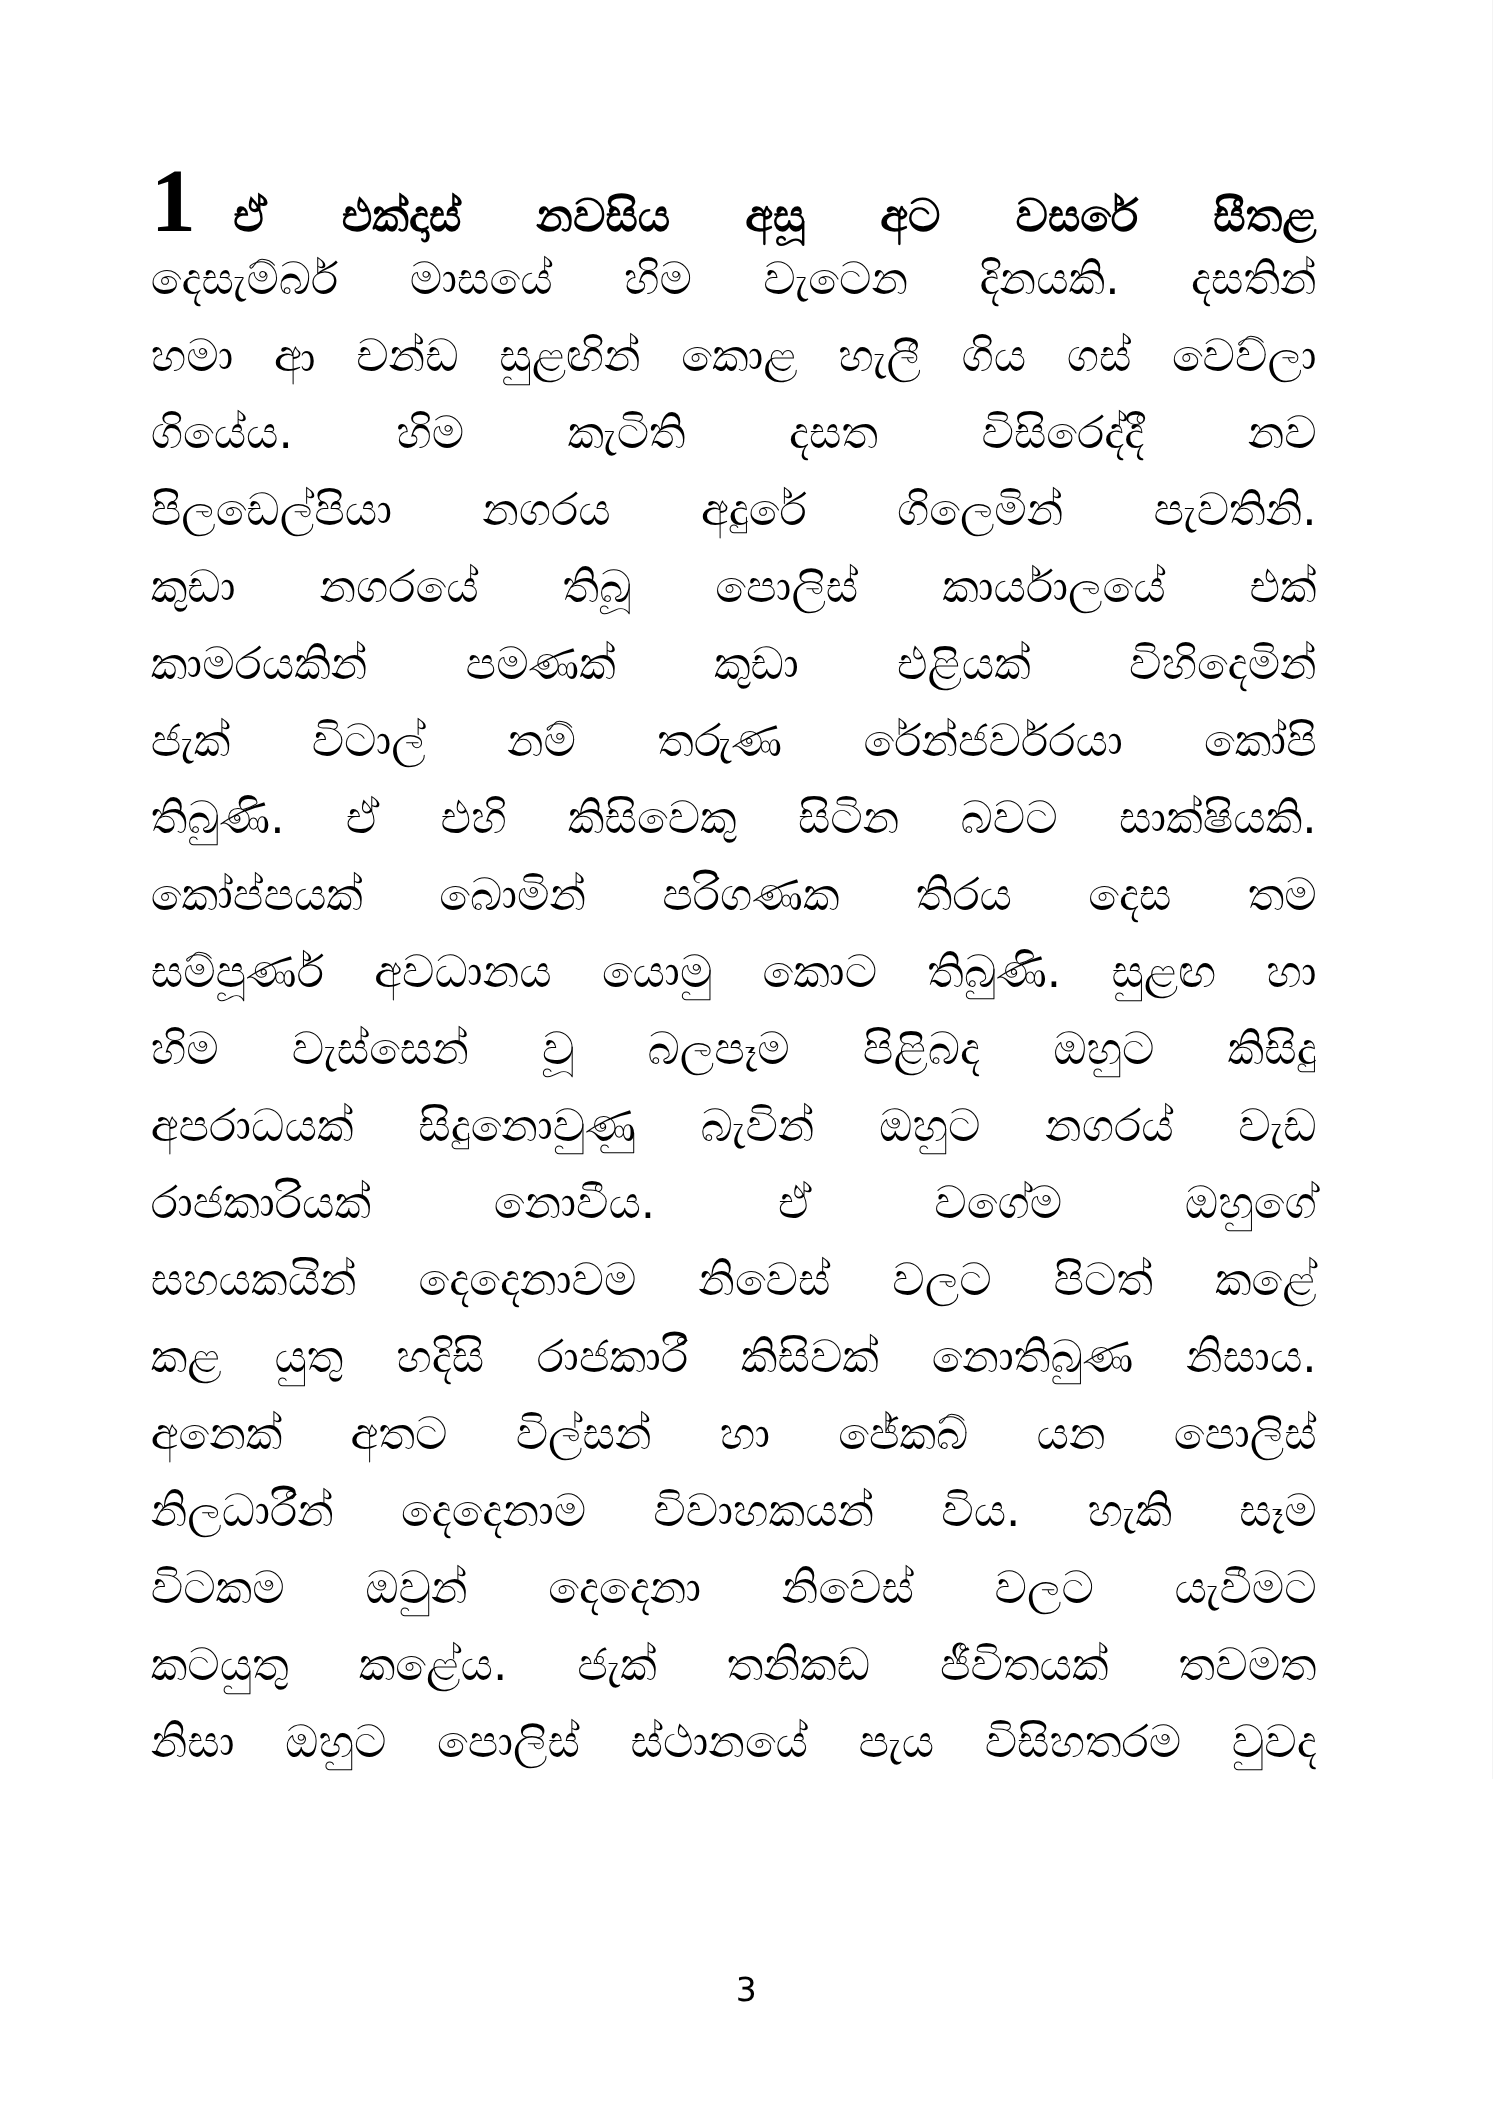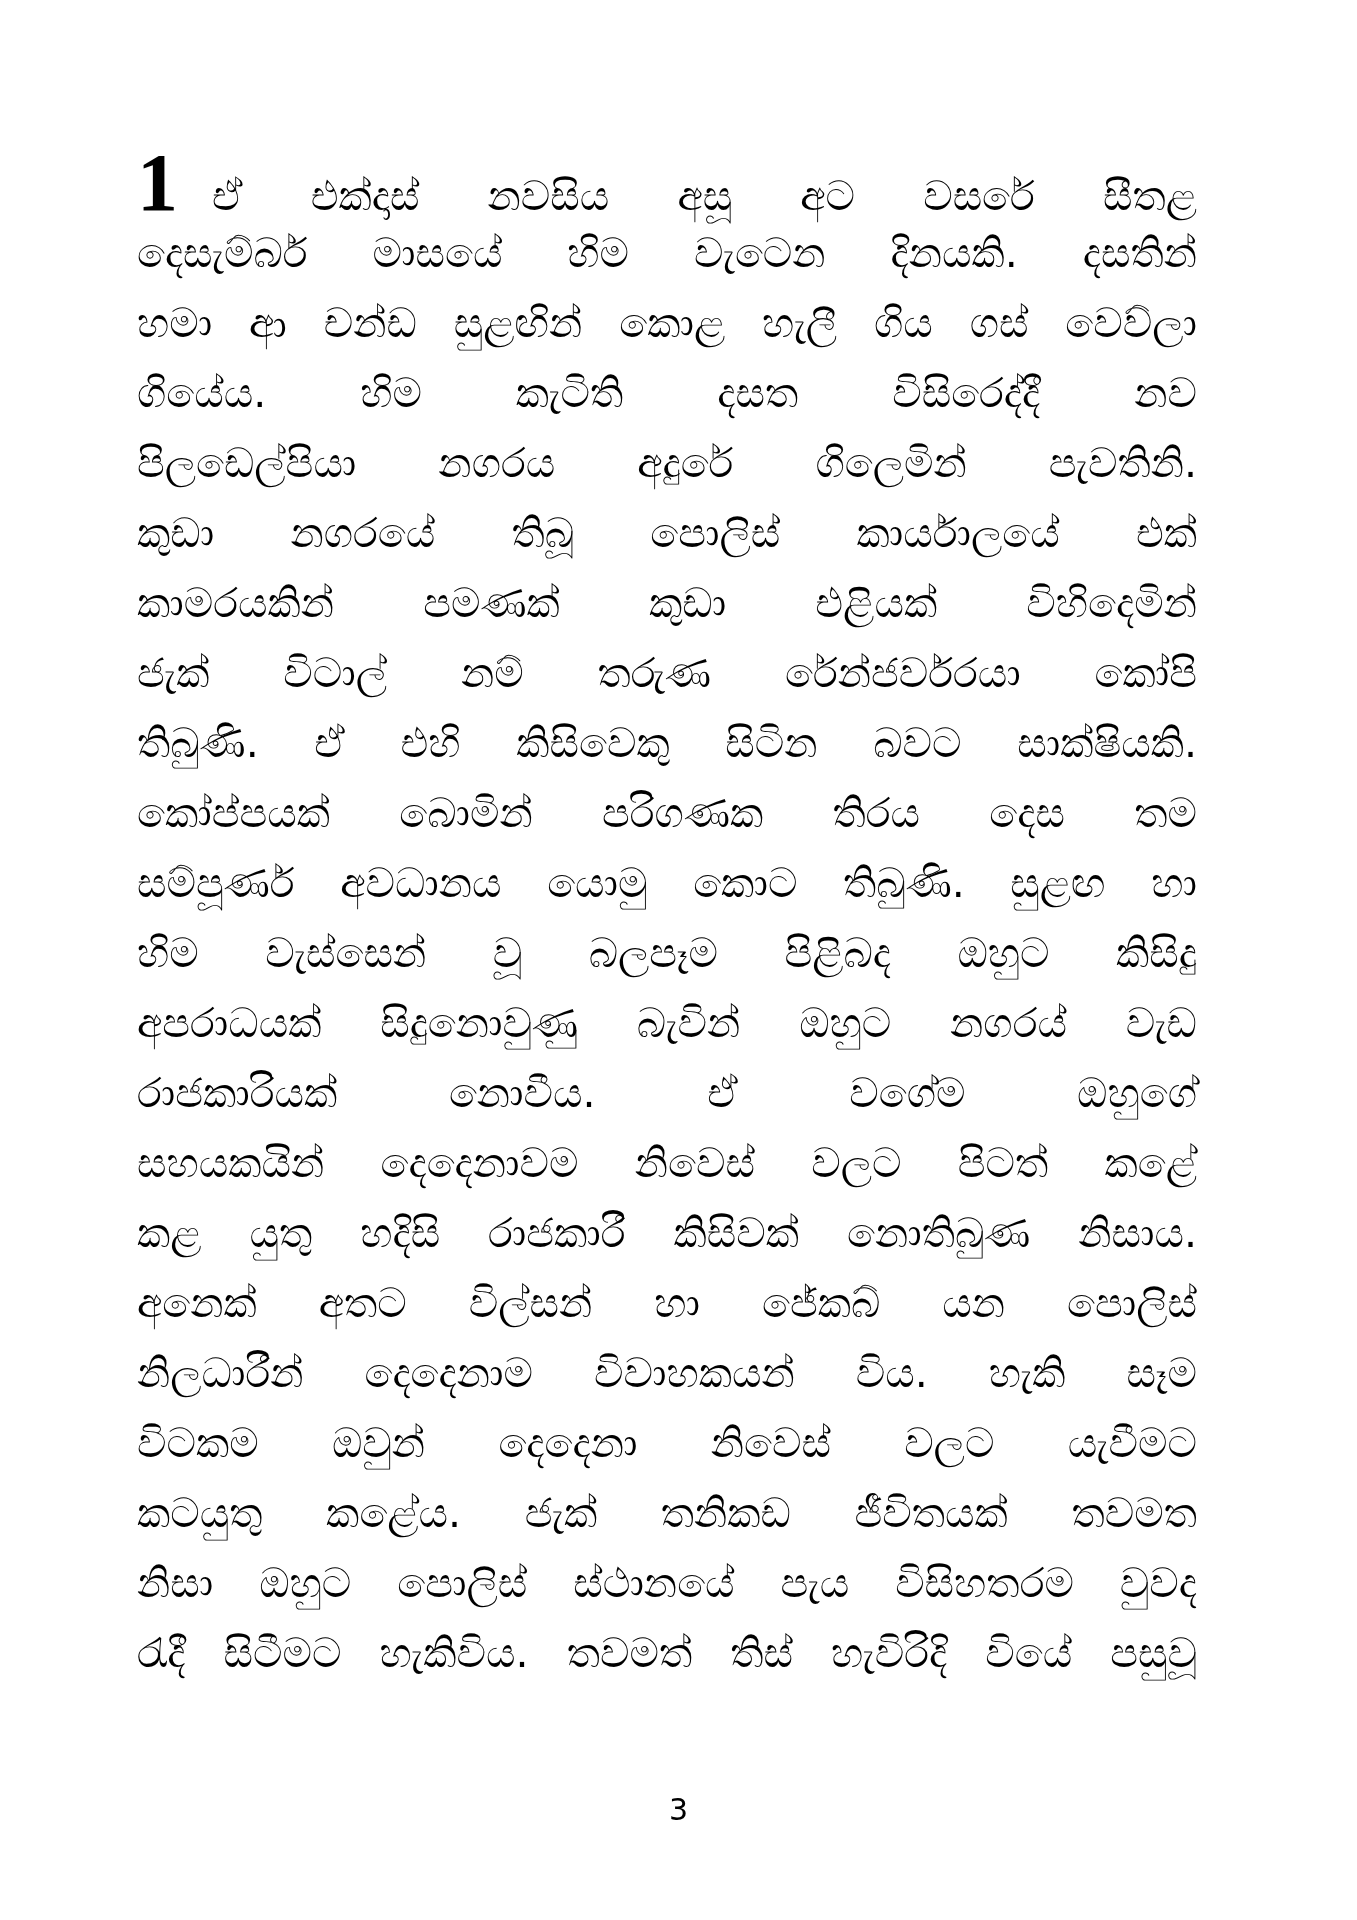--- a/index.html
+++ b/index.html
@@ -43,20 +43,21 @@
     font-size: 82px;
     font-weight: bold;
     line-height: 70px;
     margin-right: 34px;
     flex: 0 0 auto;
   }
   .first-line .line-text {
     flex: 1 1 auto;
     text-align: justify;
     text-align-last: justify;
+    font-weight: bold;
     -moz-text-align-last: justify;
   }
   .page-number {
     position: absolute;
     top: 1790px;
     left: 0;
     width: 100%;
     text-align: center;
     font-size: 30px;
     line-height: 40px;
@@ -88,18 +89,17 @@
     <div class="line">හිම වැස්සෙන් වූ බලපෑම පිළිබද ඔහුට කිසිදු</div>
     <div class="line">අපරාධයක් සිදුනොවුණු බැවින් ඔහුට නගරය් වැඩ</div>
     <div class="line">රාජකාරියක් නොවීය. ඒ වගේම ඔහුගේ</div>
     <div class="line">සහයකයින් දෙදෙනාවම නිවෙස් වලට පිටත් කළේ</div>
     <div class="line">කළ යුතු හදිසි රාජකාරී කිසිවක් නොතිබුණ නිසාය.</div>
     <div class="line">අනෙක් අතට විල්සන් හා ජේකබ් යන පොලිස්</div>
     <div class="line">නිලධාරීන් දෙදෙනාම විවාහකයන් විය. හැකි සෑම</div>
     <div class="line">විටකම ඔවුන් දෙදෙනා නිවෙස් වලට යැවීමට</div>
     <div class="line">කටයුතු කළේය. ජැක් තනිකඩ ජීවිතයක් තවමත</div>
     <div class="line">නිසා ඔහුට පොලිස් ස්ථානයේ පැය විසිහතරම වුවද</div>
-    <div class="line">රැදී සිටීමට හැකිවිය. තවමත් තිස් හැවිරිදි වියේ පසුවූ</div>
 
   </div>
 
   <div class="page-number">3</div>
 </div>
 
 </body></html>

